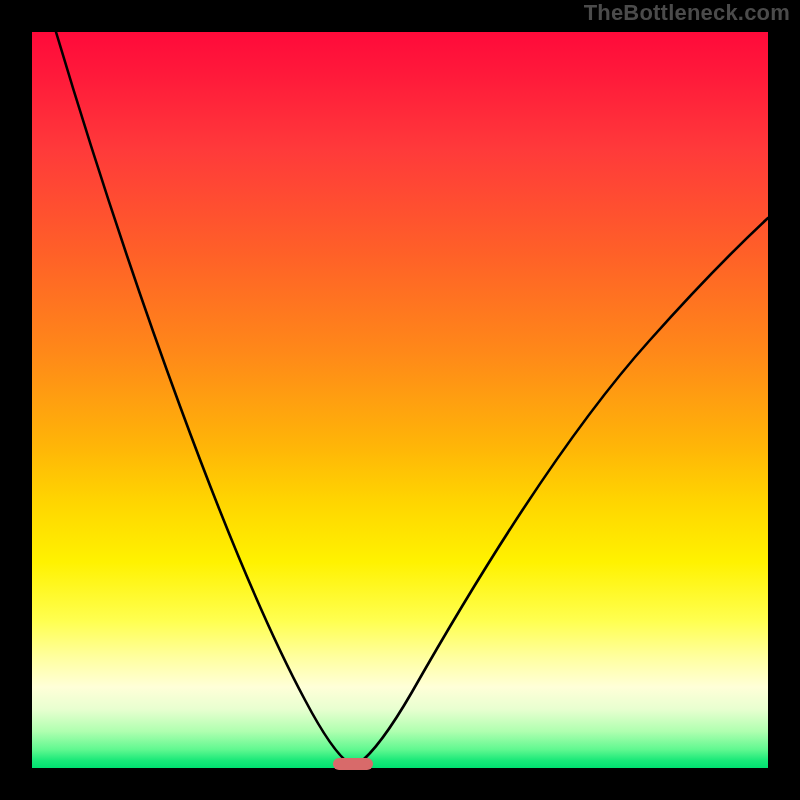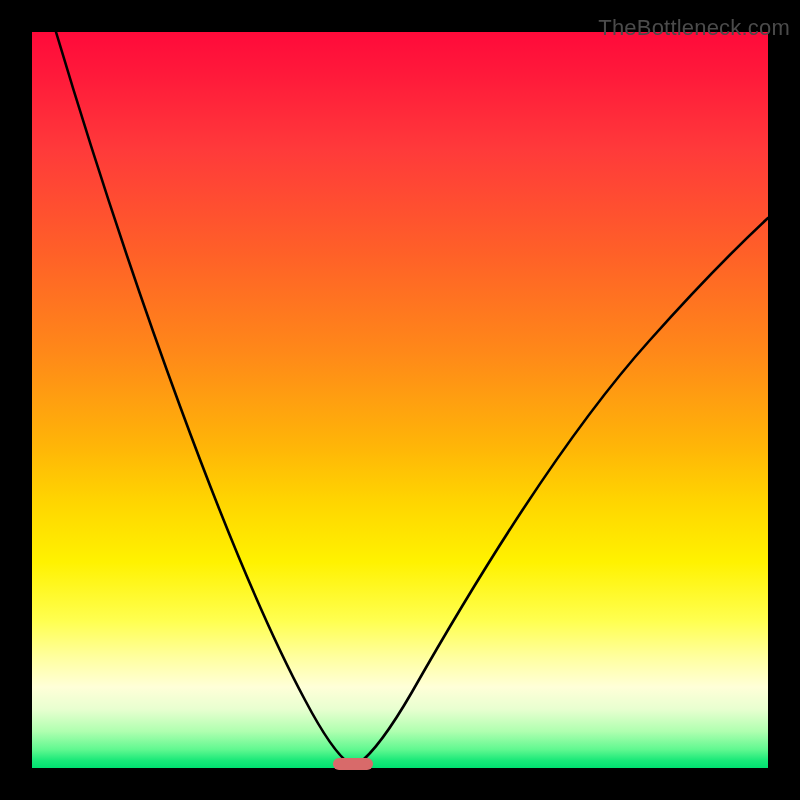--- a/index.html
+++ b/index.html
@@ -36,25 +36,25 @@
       #ffffd8 89%,
       #e8ffd0 92%,
       #b0ffb0 95%,
       #60f890 97.5%,
       #18e878 99%,
       #00e070 100%
     );
   }
   .watermark {
     position: absolute;
-    top: 15px;
+    top: 0;
     right: 10px;
     color: #4b4b4b;
     font-size: 22px;
-    font-weight: 400;
+    font-weight: 700;
     letter-spacing: 0.2px;
     user-select: none;
   }
   svg.curve {
     position: absolute;
     left: 0;
     top: 0;
   }
   .marker {
     position: absolute;

